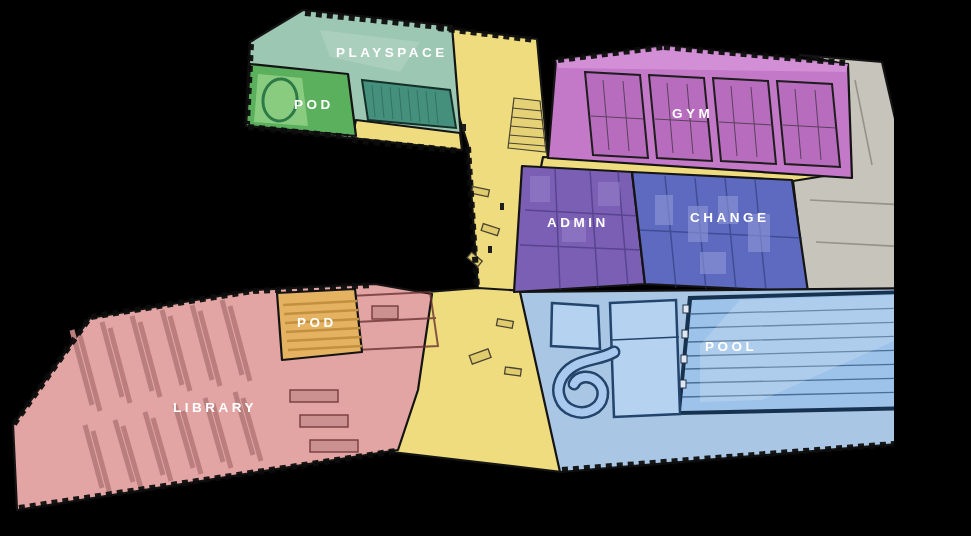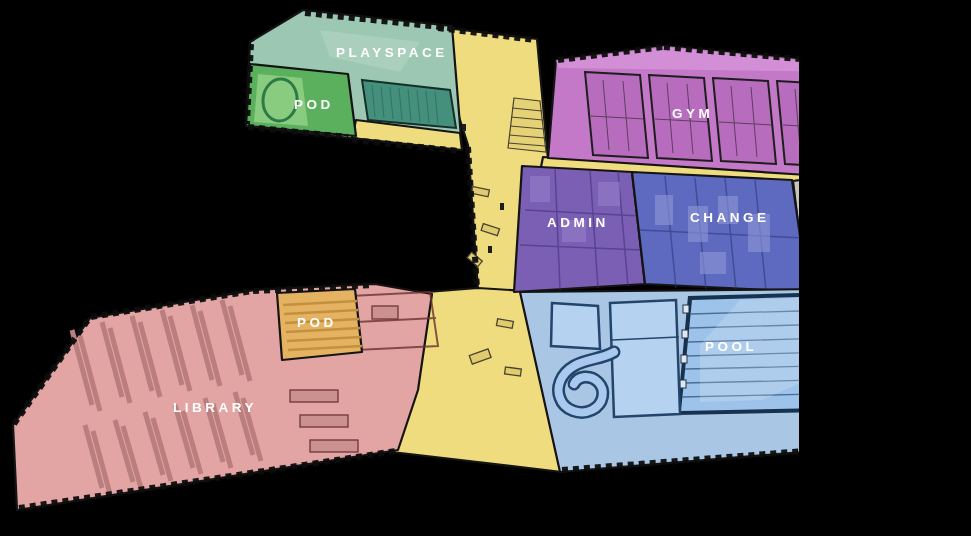--- a/index.html
+++ b/index.html
@@ -3,21 +3,21 @@
 <meta charset="utf-8">
 <style>
   html, body {
     margin: 0;
     padding: 0;
     background: #000;
     font-family: "Liberation Sans", sans-serif;
   }
   .canvas {
     position: relative;
-    width: 799px;
+    width: 894px;
     height: 536px;
     background: #000;
     overflow: hidden;
   }
   svg { display: block; }
   .zone-label {
     font-family: "Liberation Sans", "DejaVu Sans", sans-serif;
     font-weight: 700;
     font-size: 13.5px;
     letter-spacing: 3.5px;

